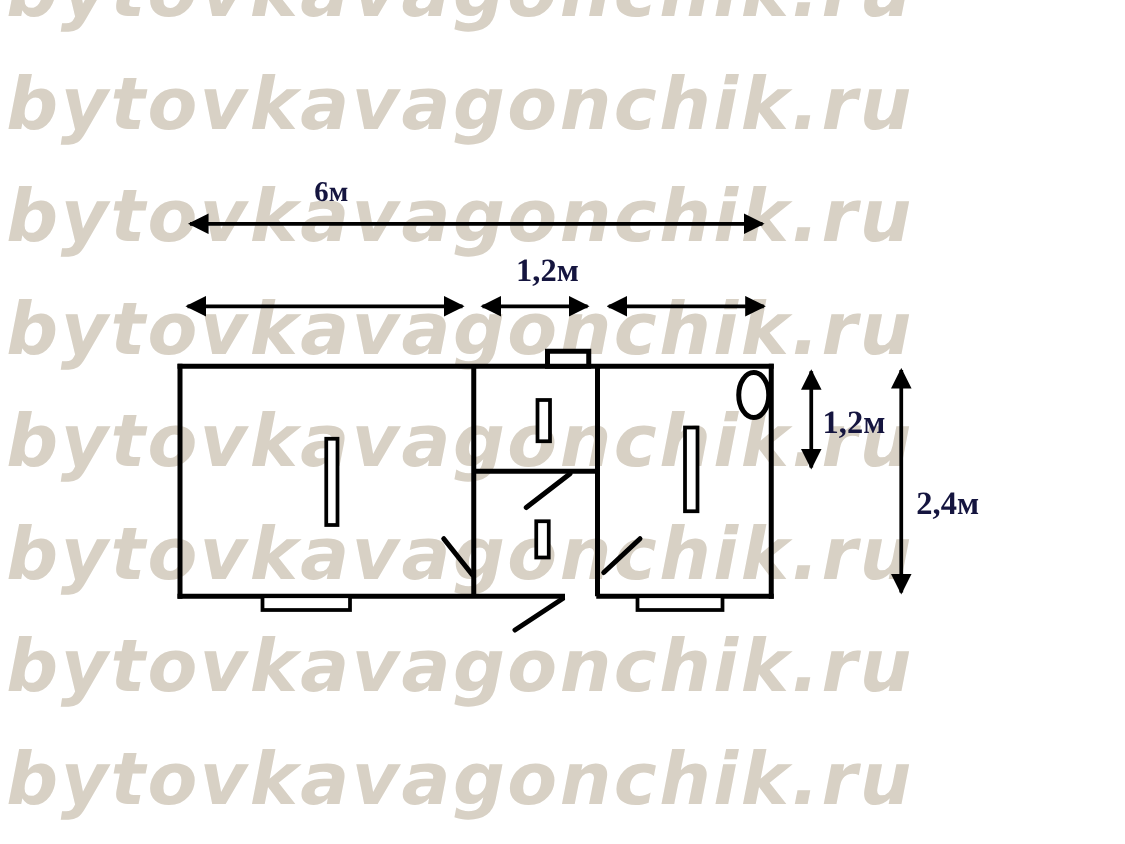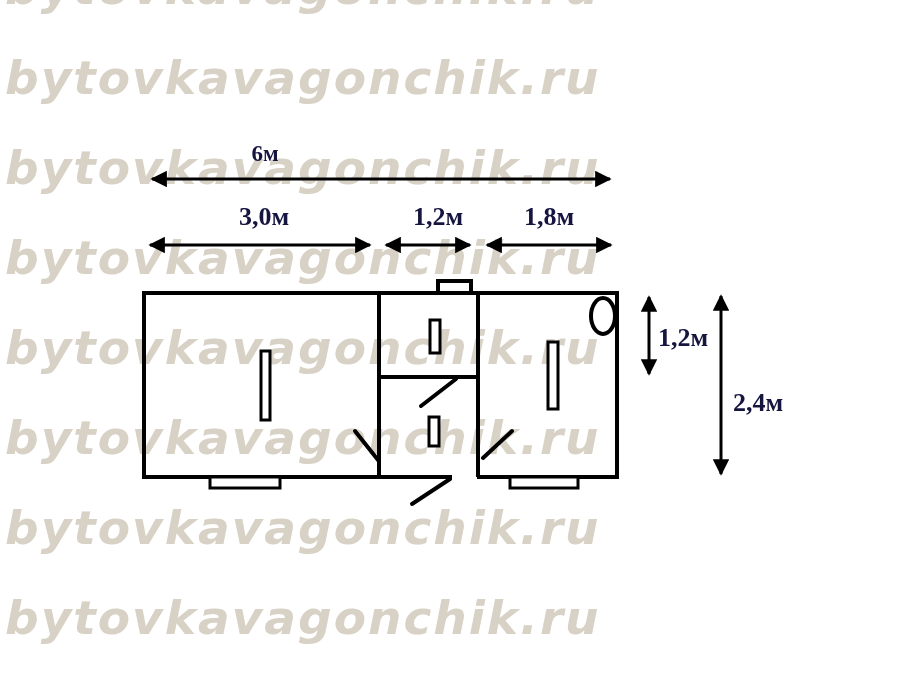--- a/index.html
+++ b/index.html
@@ -7,21 +7,21 @@
     position:relative; width:900px; height:675px; overflow:hidden;
     background:#ffffff; font-family:"Liberation Sans", sans-serif;
   }
 
   
   #watermark { position:absolute; inset:0; z-index:1; }
   .wm-row {
     position:absolute; left:5px; white-space:nowrap;
     font-family:"DejaVu Sans", sans-serif;
     font-weight:bold; font-style:italic;
-    font-size:47px; line-height:1; letter-spacing:2px;
+    font-size:58px; line-height:1; letter-spacing:2px;
     color:#d8d1c5;
   }
   #watermark .wm-row:nth-child(1){ top:-36px; }
   #watermark .wm-row:nth-child(2){ top:54px; }
   #watermark .wm-row:nth-child(3){ top:144px; }
   #watermark .wm-row:nth-child(4){ top:234px; }
   #watermark .wm-row:nth-child(5){ top:324px; }
   #watermark .wm-row:nth-child(6){ top:414px; }
   #watermark .wm-row:nth-child(7){ top:504px; }
   #watermark .wm-row:nth-child(8){ top:594px; }
@@ -108,19 +108,17 @@
       <line x1="152" y1="179" x2="610" y2="179" marker-start="url(#arr)" marker-end="url(#arr)"></line>
       <line x1="150" y1="245" x2="370" y2="245" marker-start="url(#arr)" marker-end="url(#arr)"></line>
       <line x1="386" y1="245" x2="470" y2="245" marker-start="url(#arr)" marker-end="url(#arr)"></line>
       <line x1="487" y1="245" x2="611" y2="245" marker-start="url(#arr)" marker-end="url(#arr)"></line>
       <line x1="649" y1="297" x2="649" y2="374" marker-start="url(#arr)" marker-end="url(#arr)"></line>
       <line x1="721" y1="296" x2="721" y2="474" marker-start="url(#arr)" marker-end="url(#arr)"></line>
     </g>
   </svg>
 
   <div class="dim-label" id="label-total">6м</div>
-  <div class="dim-label" id="label-seg-left">3,0м</div>
   <div class="dim-label" id="label-seg-mid">1,2м</div>
-  <div class="dim-label" id="label-seg-right">1,8м</div>
   <div class="dim-label" id="label-h-upper">1,2м</div>
   <div class="dim-label" id="label-h-total">2,4м</div>
 
 </div>
 
 </body></html>

